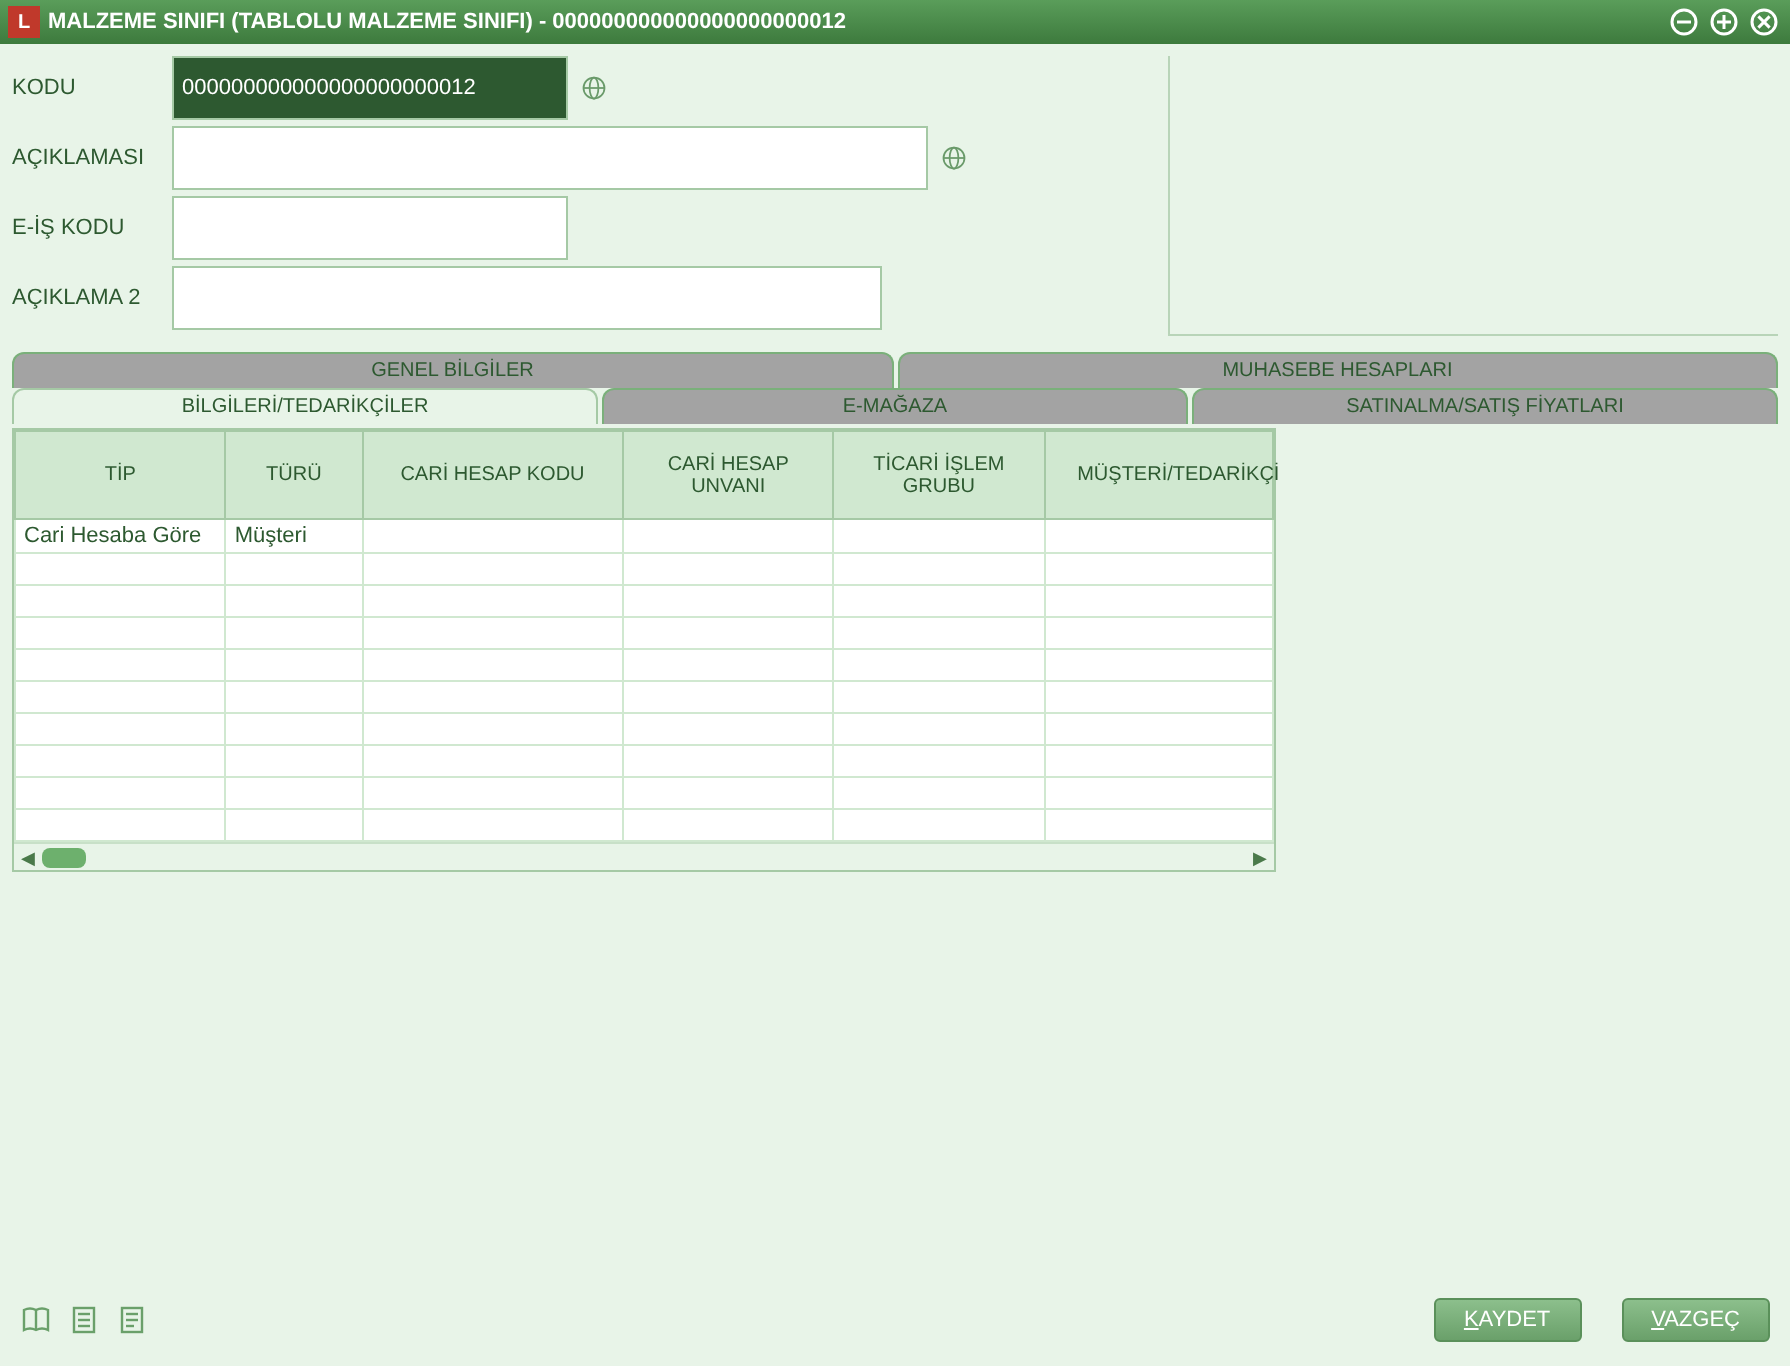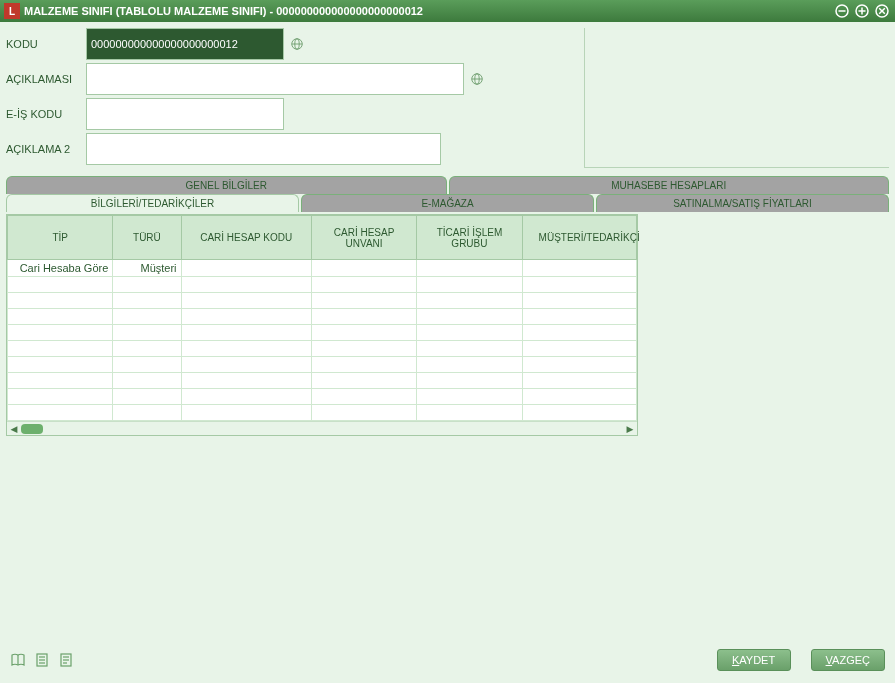--- a/index.html
+++ b/index.html
@@ -149,21 +149,20 @@
 }
 .grid td {
   border: 1px solid #d0e8d0;
   height: 16px;
   padding: 2px 4px;
   font-size: 11px;
   color: #2d5930;
   background: #fff;
   overflow: hidden;
   white-space: nowrap;
-  text-align: right;
 }
 .scrollbar-h {
   height: 14px;
   background: #e8f4e8;
   border-top: 1px solid #c8e0c8;
   display: flex;
   align-items: center;
 }
 .scroll-arrow {
   width: 14px; height: 12px;

